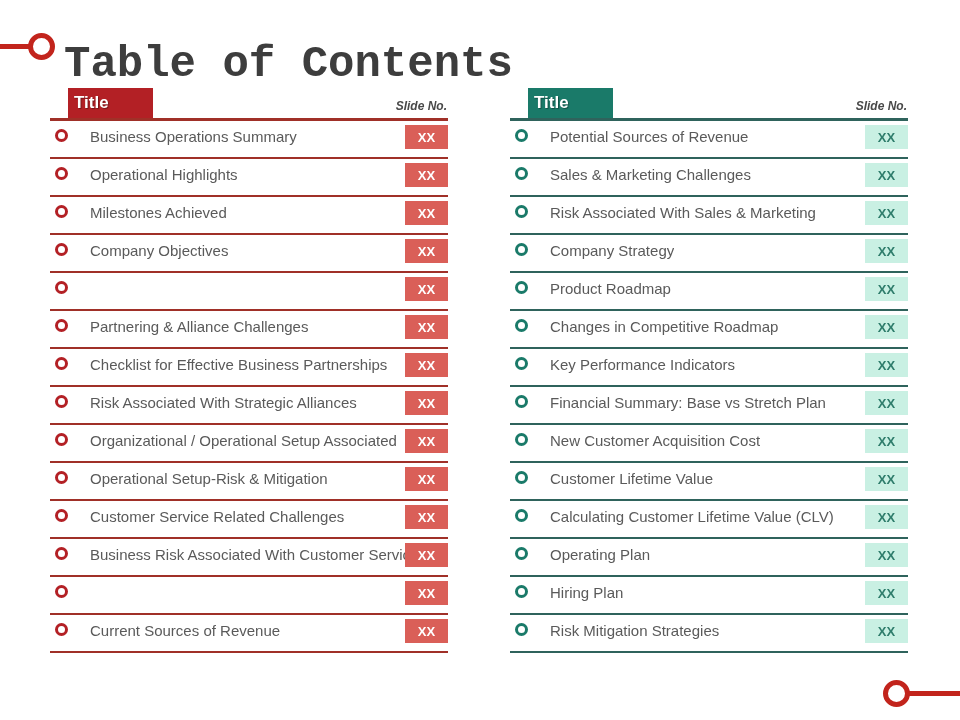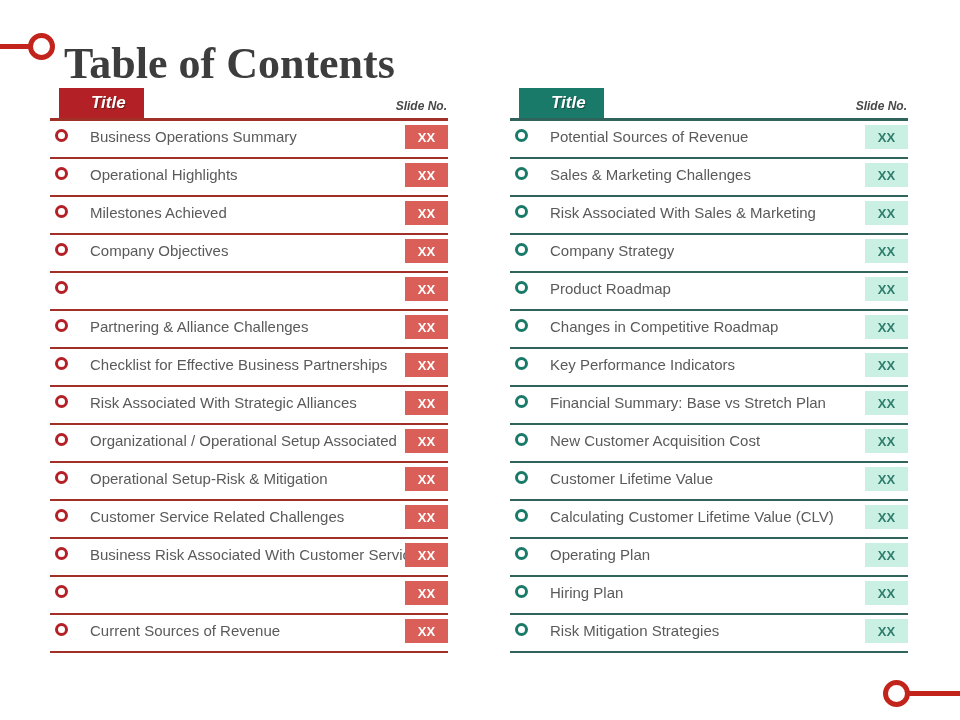--- a/index.html
+++ b/index.html
@@ -32,21 +32,21 @@
     position: absolute; left: 883px; top: 680px;
     width: 17px; height: 17px;
     border: 5px solid var(--deco-red, #c2241c);
     border-radius: 50%;
     background: #fff;
   }
 
   
   .page-title {
     position: absolute; left: 64px; top: 6px;
-    font-family: Liberation Serif, serif;
+    font-family: Liberation Mono, monospace;
     font-weight: 700;
     font-size: 44px;
     line-height: 58px;
     color: var(--title-text, #3d3d3d);
     letter-spacing: 0px;
     white-space: nowrap;
   }
 
   
   .col {
@@ -67,29 +67,28 @@
     --badge-bg: var(--teal-badge-bg, #c9f0e3);
     --badge-text: var(--teal-badge-text, #2f7d6c);
   }
 
   .col-header {
     position: relative;
     height: 30px;
     border-bottom: 3px solid var(--line);
   }
   .header-tab {
-    position: absolute; left: 9px; top: 0;
+    position: absolute; left: 18px; top: 0;
     width: 85px; height: 30px;
     background: var(--accent);
     color: #ffffff;
-    font-style: italic;
     font-weight: 700;
     font-size: 17px;
     line-height: 30px;
-    padding-left: 32px;
+    padding-left: 6px;
     box-sizing: border-box;
     text-shadow: 1px 1px 1px rgba(0,0,0,0.35);
   }
   .header-slide {
     position: absolute; right: 1px; bottom: 5px;
     font-style: italic;
     font-weight: 700;
     font-size: 12px;
     color: var(--header-slide-text, #494949);
   }

